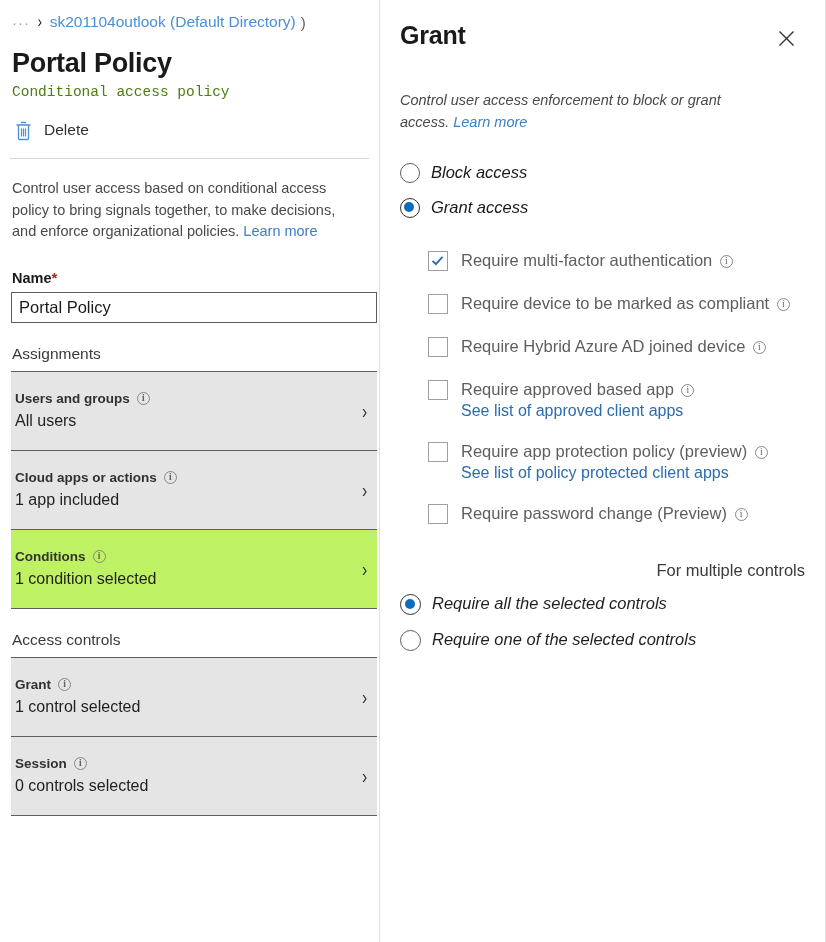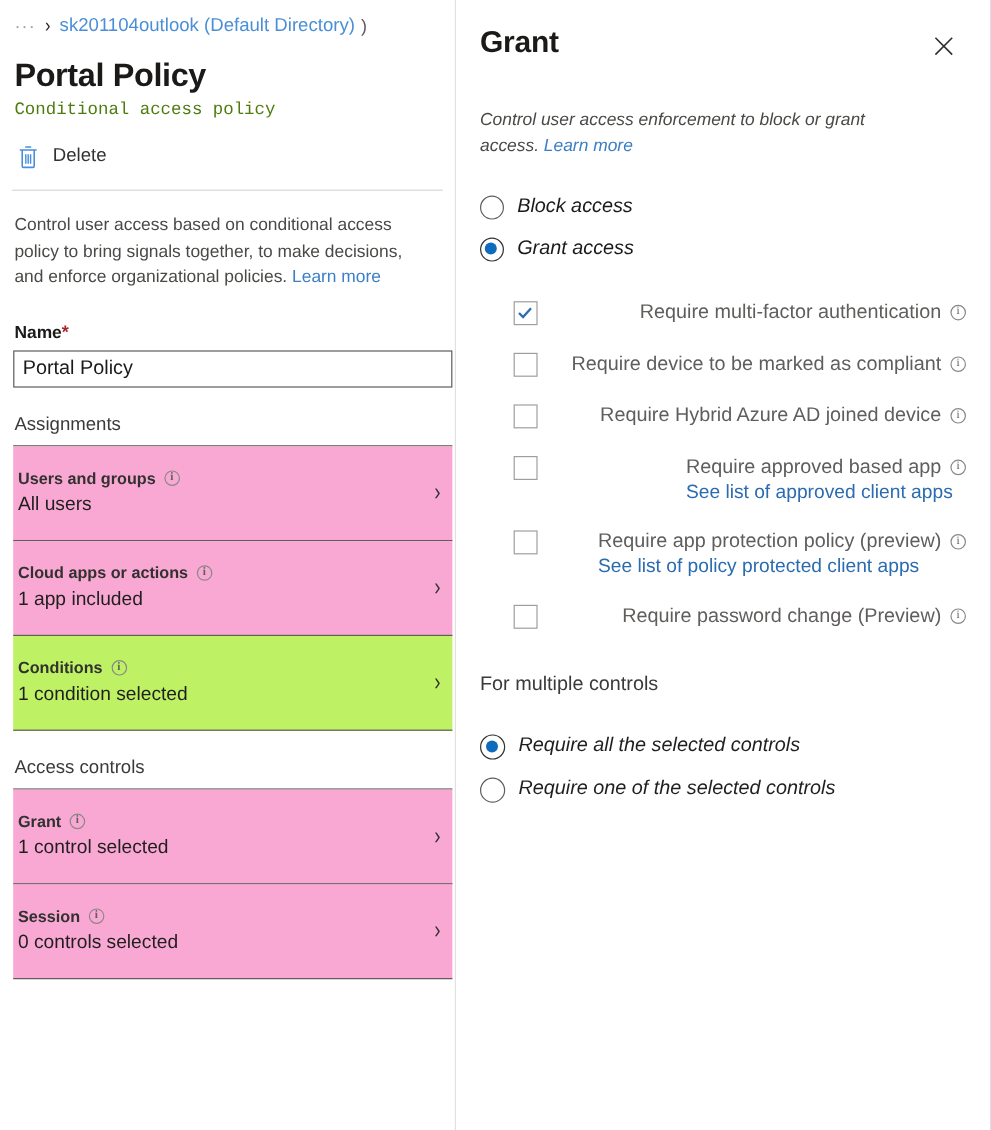--- a/index.html
+++ b/index.html
@@ -104,21 +104,21 @@
   }
 
   .nav-row {
     width: 366px; margin-left: 1px;
     height: 79px;
     display: flex; align-items: center;
     justify-content: space-between;
     padding: 0 9px 0 4px;
     border-bottom: 1px solid #605e5c;
     cursor: pointer;
-    background: #f9a8d4;
+    background: #e5e5e5;
   }
   .nav-row.selected { background: #bef264; }
   .nav-row .nav-text { display: flex; flex-direction: column; gap: 6px; }
   .nav-caption {
     display: flex; align-items: center; gap: 7px;
     font-size: 13.5px; font-weight: bold; color: #323130;
   }
   .nav-value { font-size: 16px; color: #201f1e; }
   .chev-right {
     font-size: 21px; color: #333; font-weight: 300;
@@ -182,41 +182,40 @@
     content: ""; position: absolute;
     left: 3.3px; top: 3.3px; width: 10px; height: 10px;
     border-radius: 50%; background: #0f6cbd;
   }
   .radio-label { font-size: 16.5px; color: #1b1a19; }
 
   .check-list { margin: 21px 0 0 28px; }
   .check-row {
     display: flex; align-items: flex-start; gap: 13px;
     margin-bottom: 20px;
-    justify-content: space-between;
   }
   .cbox {
     width: 20px; height: 20px;
     border: 1.4px solid #a19f9d;
     background: #ffffff; flex-shrink: 0;
     margin-top: 2px; position: relative;
   }
   .cbox svg { position: absolute; left: 1px; top: 1px; }
   .check-body { display: flex; flex-direction: column; }
   .check-label {
     font-size: 16.5px; line-height: 23px; color: #605e5c;
     max-width: 330px;
   }
   .check-sublink {
     font-size: 16px; color: #2b6cb0; cursor: pointer; margin-top: 1px;
   }
 
   .multi-head {
-    margin-top: 36px; margin-bottom: 32px;
-    font-size: 16.5px; color: #3b3a39;
+    margin-top: 36px; margin-bottom: 14px;
+    font-size: 16.5px; color: #3b3a39; text-align: right;
   }
   .multi-list .radio-row { margin-bottom: 6px; }
   .multi-list .radio-label { font-size: 16.5px; color: #201f1e; }
   .multi-list .radio { width: 21px; height: 21px; }
   .multi-list .radio.checked::after {
     left: 3.6px; top: 3.6px; width: 10.4px; height: 10.4px;
   }
 </style>
 </head>
 <body>

